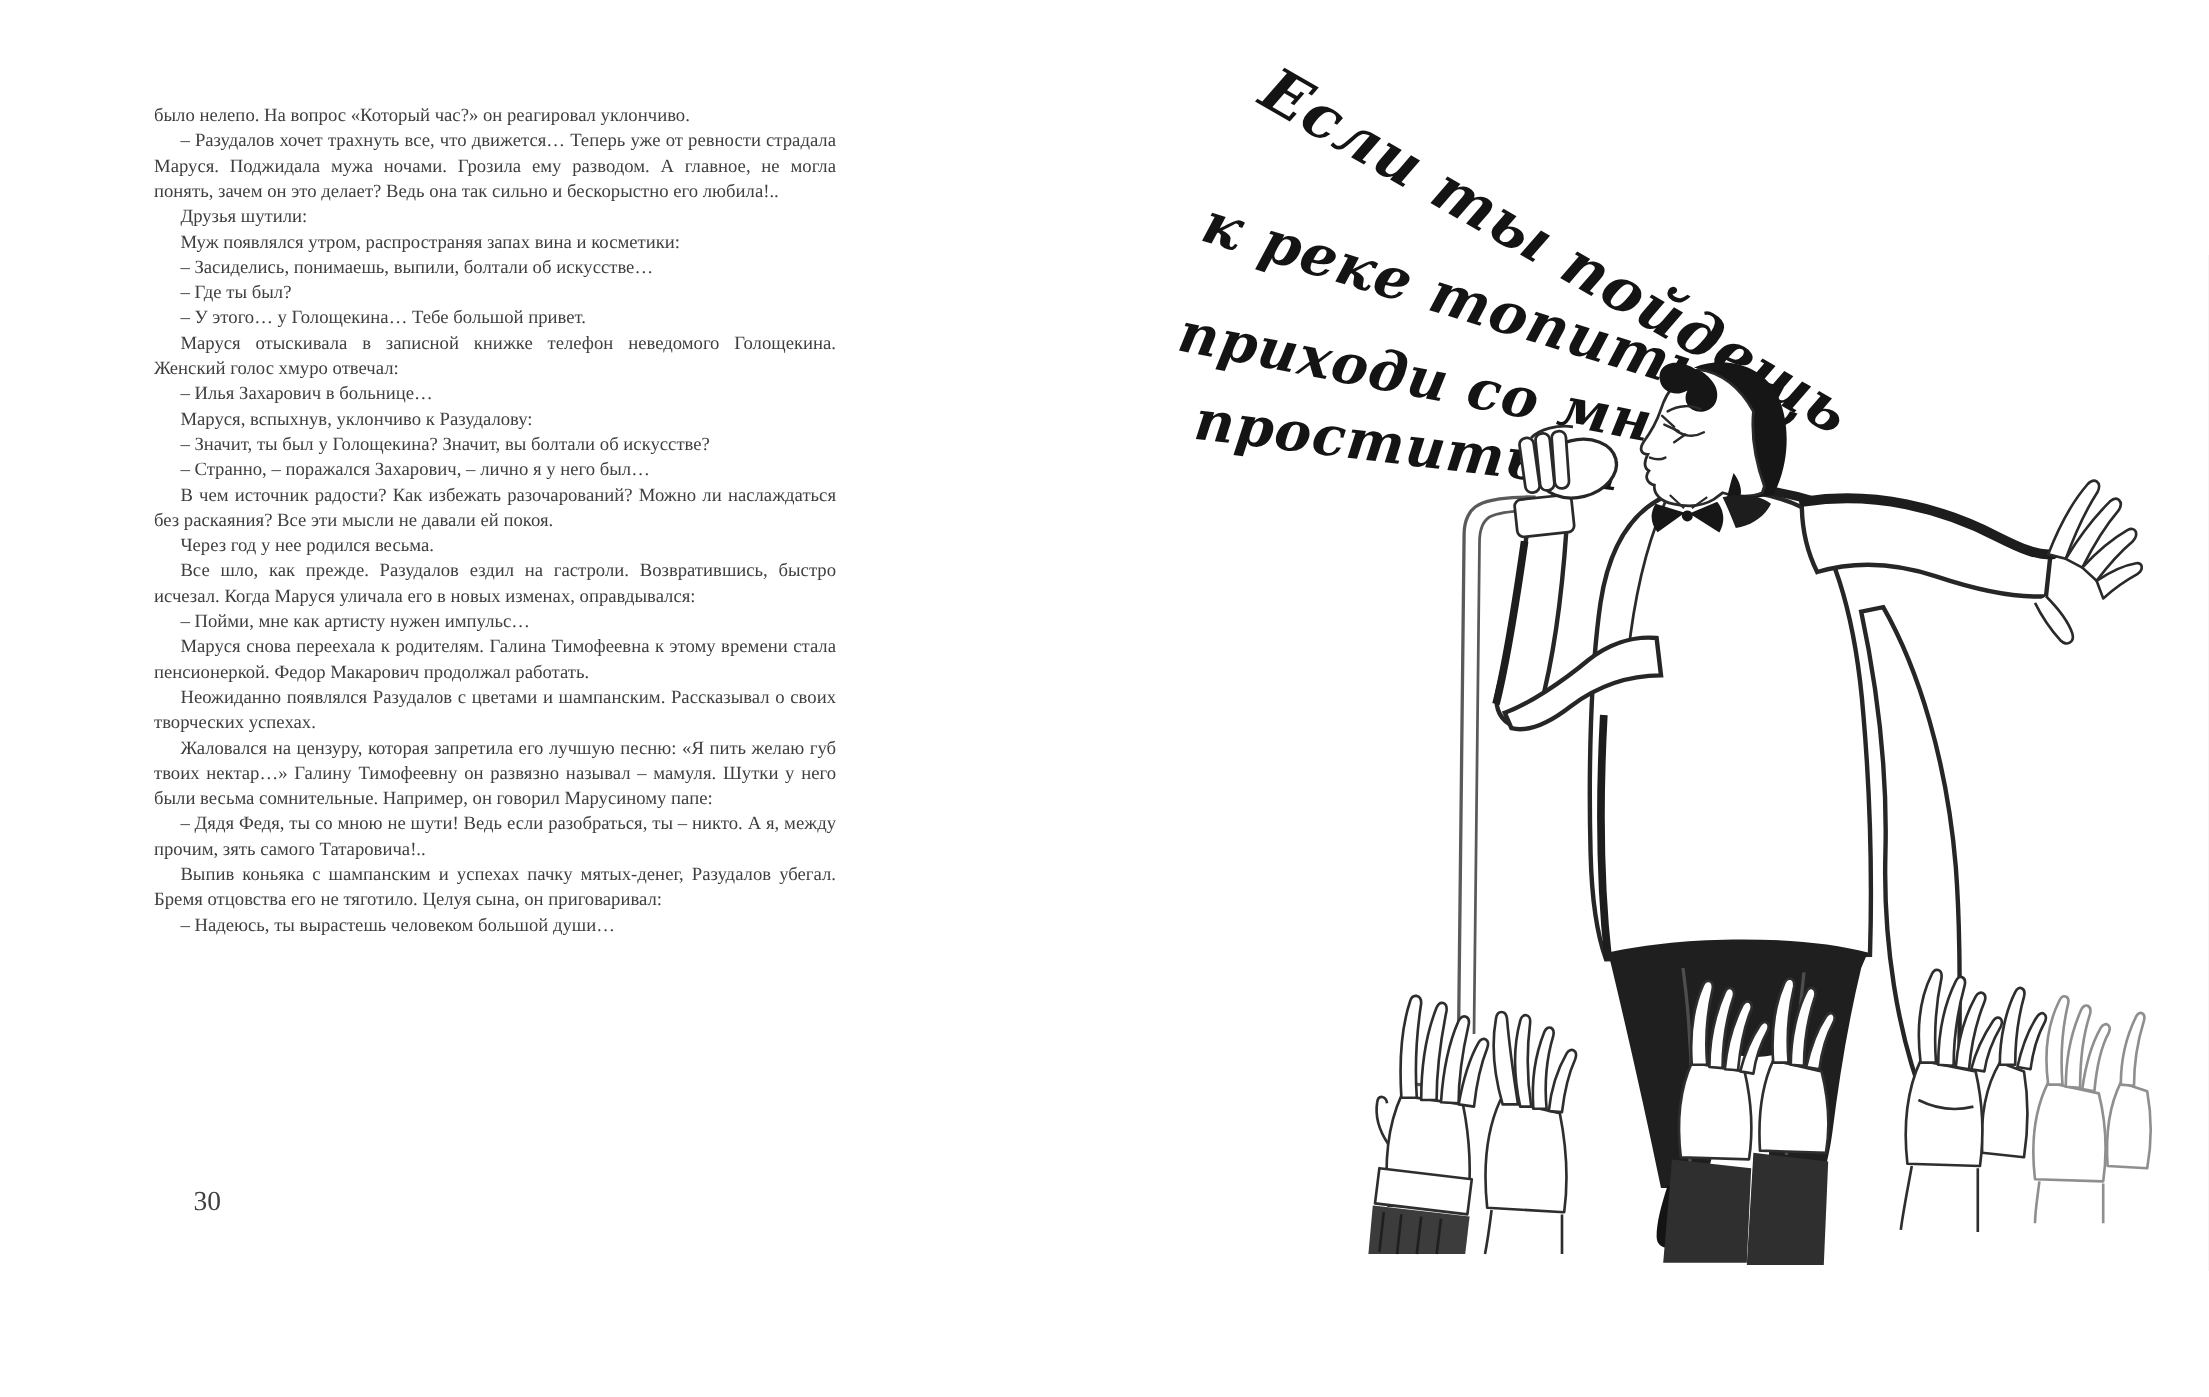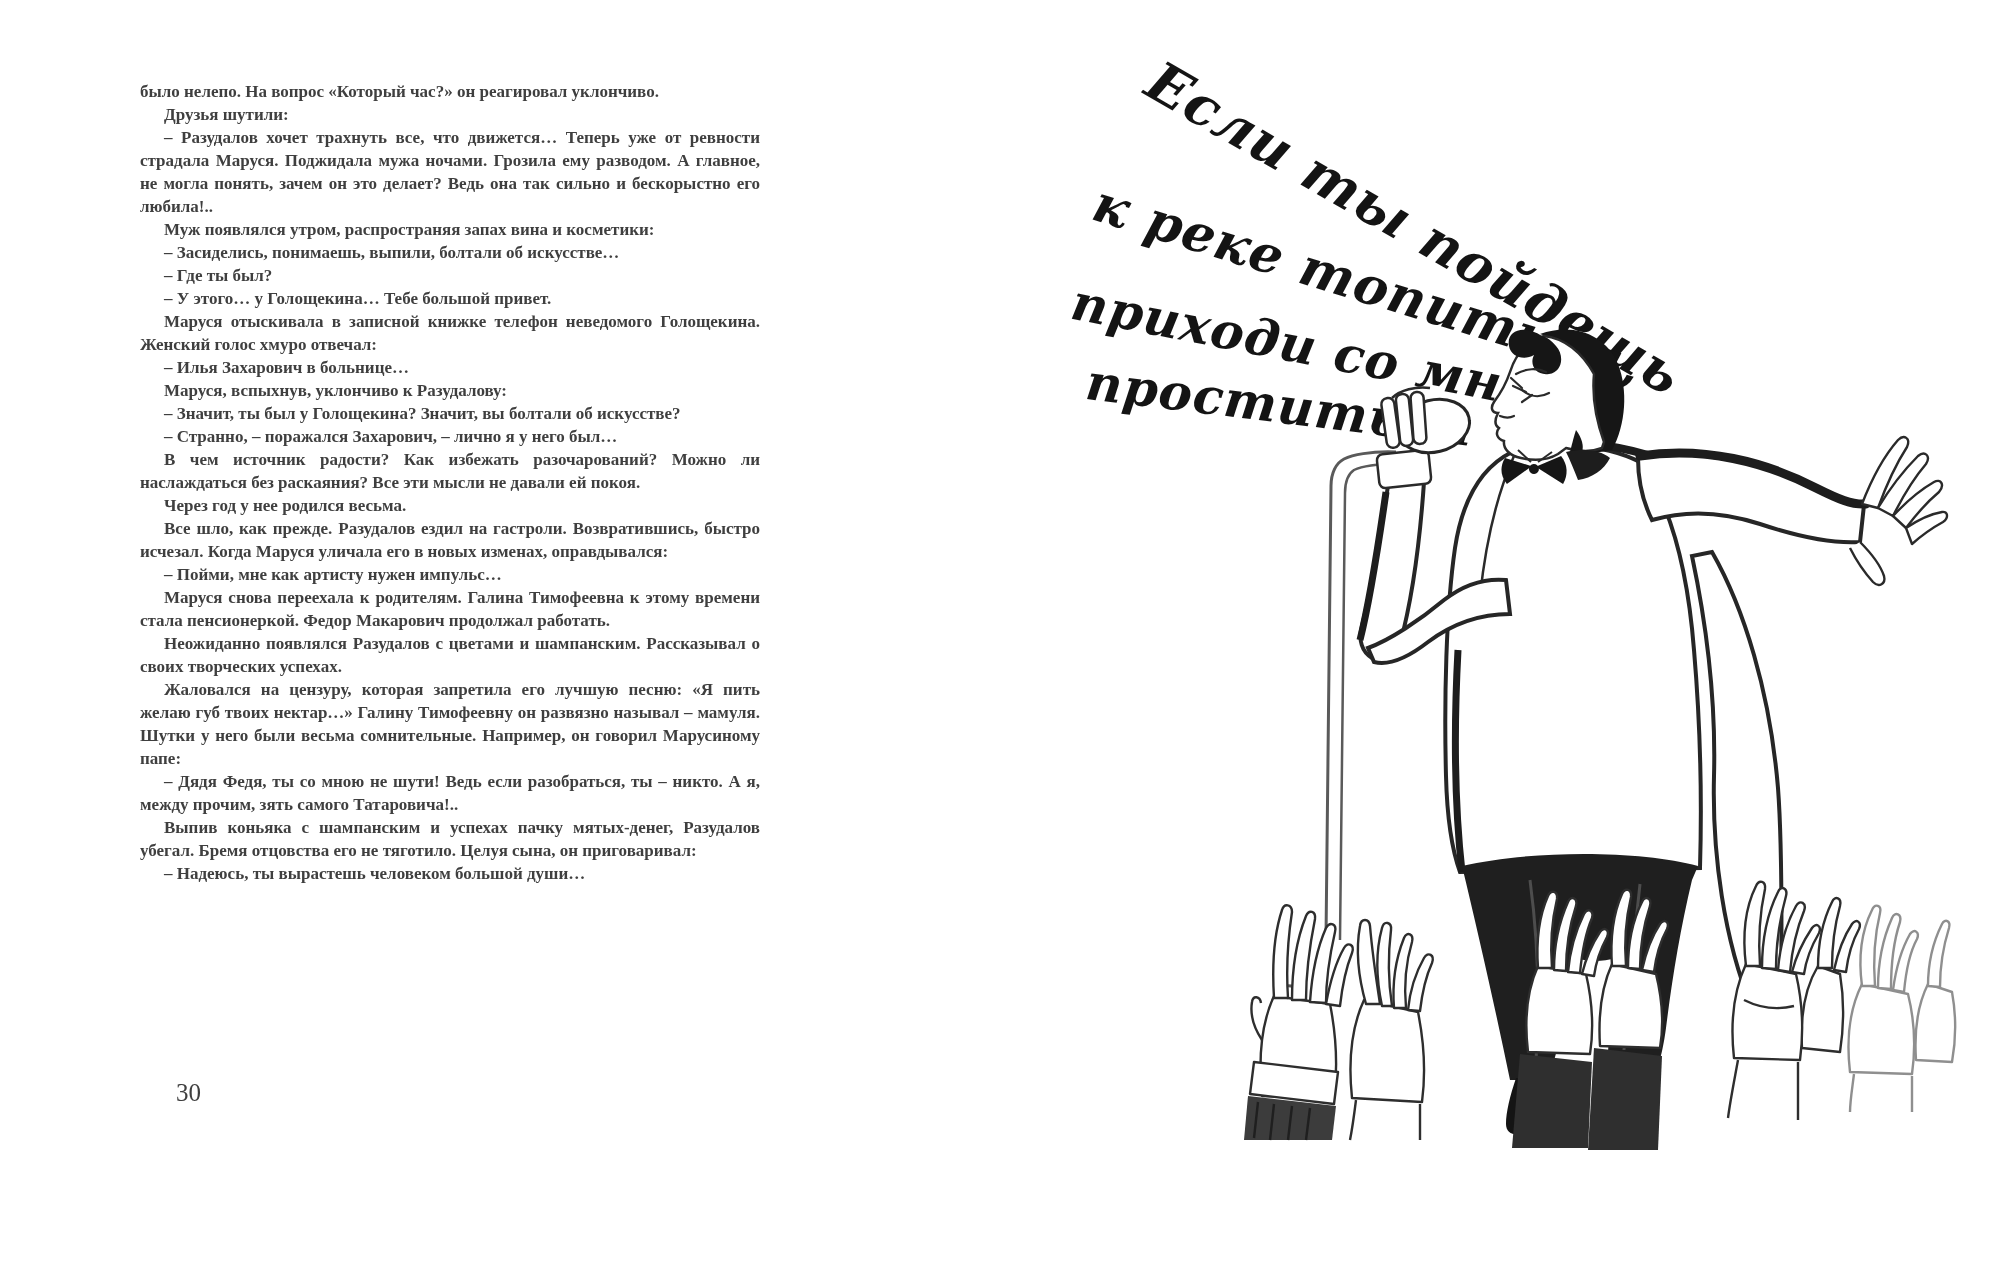--- a/index.html
+++ b/index.html
@@ -1,22 +1,22 @@
 <!DOCTYPE html>
 <html><head>
 <meta charset="utf-8">
 <style>
   html,body{margin:0;padding:0;background:#e8e8e8;}
   .spread{
     position:relative;width:2008px;height:1270px;background:#ffffff;
     overflow:hidden;font-family:"Liberation Serif",serif;
   }
   .textcol{
-    position:absolute;left:140px;top:80px;width:620px;
-    color:#3f3f3f;font-size:17px;line-height:23px;text-align:justify;font-weight:bold;
+    position:absolute;left:140px;top:93px;width:620px;
+    color:#3f3f3f;font-size:17px;line-height:23px;text-align:justify;
   }
   .textcol p{margin:0;text-indent:24px;}
   .textcol p.noindent{text-indent:0;}
   .pagenum{
     position:absolute;left:176px;top:1079px;font-size:25px;color:#3f3f3f;
   }
   .cap{
     position:absolute;white-space:nowrap;color:#141414;
     font-family:"DejaVu Serif",serif;font-style:italic;font-weight:700;
     letter-spacing:1px;transform-origin:0 0;
@@ -27,22 +27,22 @@
   .cap4{left:1090px;top:352px;font-size:50px;transform:rotate(7deg);}
   svg.illu{position:absolute;left:0;top:0;}
 </style>
 </head>
 <body>
 
 <div class="spread">
 
   <div class="textcol">
     <p class="noindent">было нелепо. На вопрос «Который час?» он реагировал уклончиво.</p>
+    <p>– Разудалов хочет трахнуть все, что движется… Теперь уже от ревности страдала Маруся. Поджидала мужа ночами. Грозила ему разводом. А главное, не могла понять, зачем он это делает? Ведь она так сильно и бескорыстно его любила!..</p>
     <p>Друзья шутили:</p>
-    <p>– Разудалов хочет трахнуть все, что движется… Теперь уже от ревности страдала Маруся. Поджидала мужа ночами. Грозила ему разводом. А главное, не могла понять, зачем он это делает? Ведь она так сильно и бескорыстно его любила!..</p>
     <p>Муж появлялся утром, распространяя запах вина и косметики:</p>
     <p>– Засиделись, понимаешь, выпили, болтали об искусстве…</p>
     <p>– Где ты был?</p>
     <p>– У этого… у Голощекина… Тебе большой привет.</p>
     <p>Маруся отыскивала в записной книжке телефон неведомого Голощекина. Женский голос хмуро отвечал:</p>
     <p>– Илья Захарович в больнице…</p>
     <p>Маруся, вспыхнув, уклончиво к Разудалову:</p>
     <p>– Значит, ты был у Голощекина? Значит, вы болтали об искусстве?</p>
     <p>– Странно, – поражался Захарович, – лично я у него был…</p>
     <p>В чем источник радости? Как избежать разочарований? Можно ли наслаждаться без раскаяния? Все эти мысли не давали ей покоя.</p>

